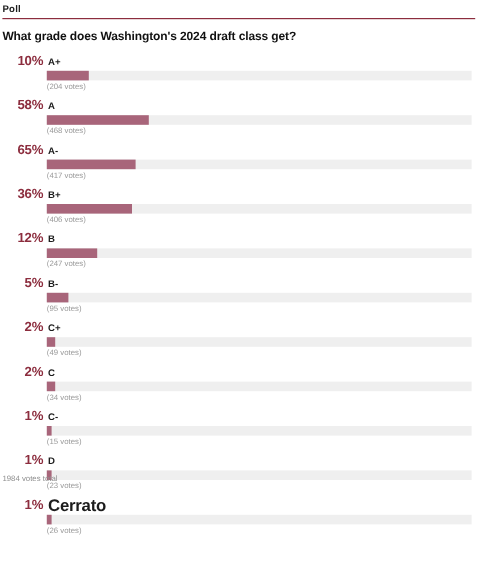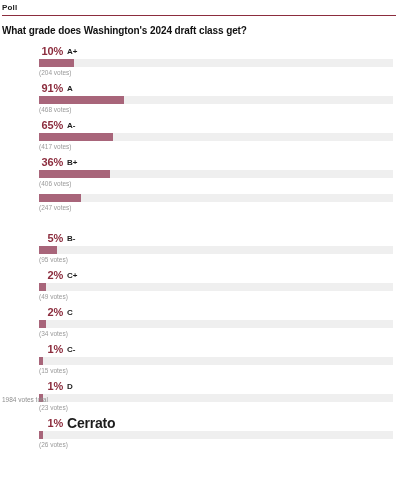--- a/index.html
+++ b/index.html
@@ -62,21 +62,20 @@
   }
   .option-pct {
     width: 36px;
     text-align: right;
     font-size: 11px;
     font-weight: bold;
     color: #8c2d3e;
     line-height: 11px;
     letter-spacing: -0.2px;
     flex: 0 0 36px;
-    padding-left: 27px;
   }
   .option-label {
     margin-left: 4px;
     font-size: 8px;
     font-weight: bold;
     color: #1c1c1c;
     line-height: 10px;
     letter-spacing: 0px;
     white-space: nowrap;
   }
@@ -134,21 +133,21 @@
           <div class="option-pct">10%</div>
           <div class="option-label">A+</div>
         </div>
         <div class="bar-wrap">
           <div class="bar-fill" style="width: 10%;"></div>
         </div>
         <div class="option-votes">(204 votes)</div>
       </div>
       <div class="option-row">
         <div class="option-head">
-          <div class="option-pct">91%</div>
+          <div class="option-pct">58%</div>
           <div class="option-label">A</div>
         </div>
         <div class="bar-wrap">
           <div class="bar-fill" style="width: 24%;"></div>
         </div>
         <div class="option-votes">(468 votes)</div>
       </div>
       <div class="option-row">
         <div class="option-head">
           <div class="option-pct">65%</div>
@@ -163,20 +162,24 @@
         <div class="option-head">
           <div class="option-pct">36%</div>
           <div class="option-label">B+</div>
         </div>
         <div class="bar-wrap">
           <div class="bar-fill" style="width: 20%;"></div>
         </div>
         <div class="option-votes">(406 votes)</div>
       </div>
       <div class="option-row">
+        <div class="option-head">
+          <div class="option-pct">12%</div>
+          <div class="option-label">B</div>
+        </div>
         <div class="bar-wrap">
           <div class="bar-fill" style="width: 12%;"></div>
         </div>
         <div class="option-votes">(247 votes)</div>
       </div>
       <div class="option-row">
         <div class="option-head">
           <div class="option-pct">5%</div>
           <div class="option-label">B-</div>
         </div>

